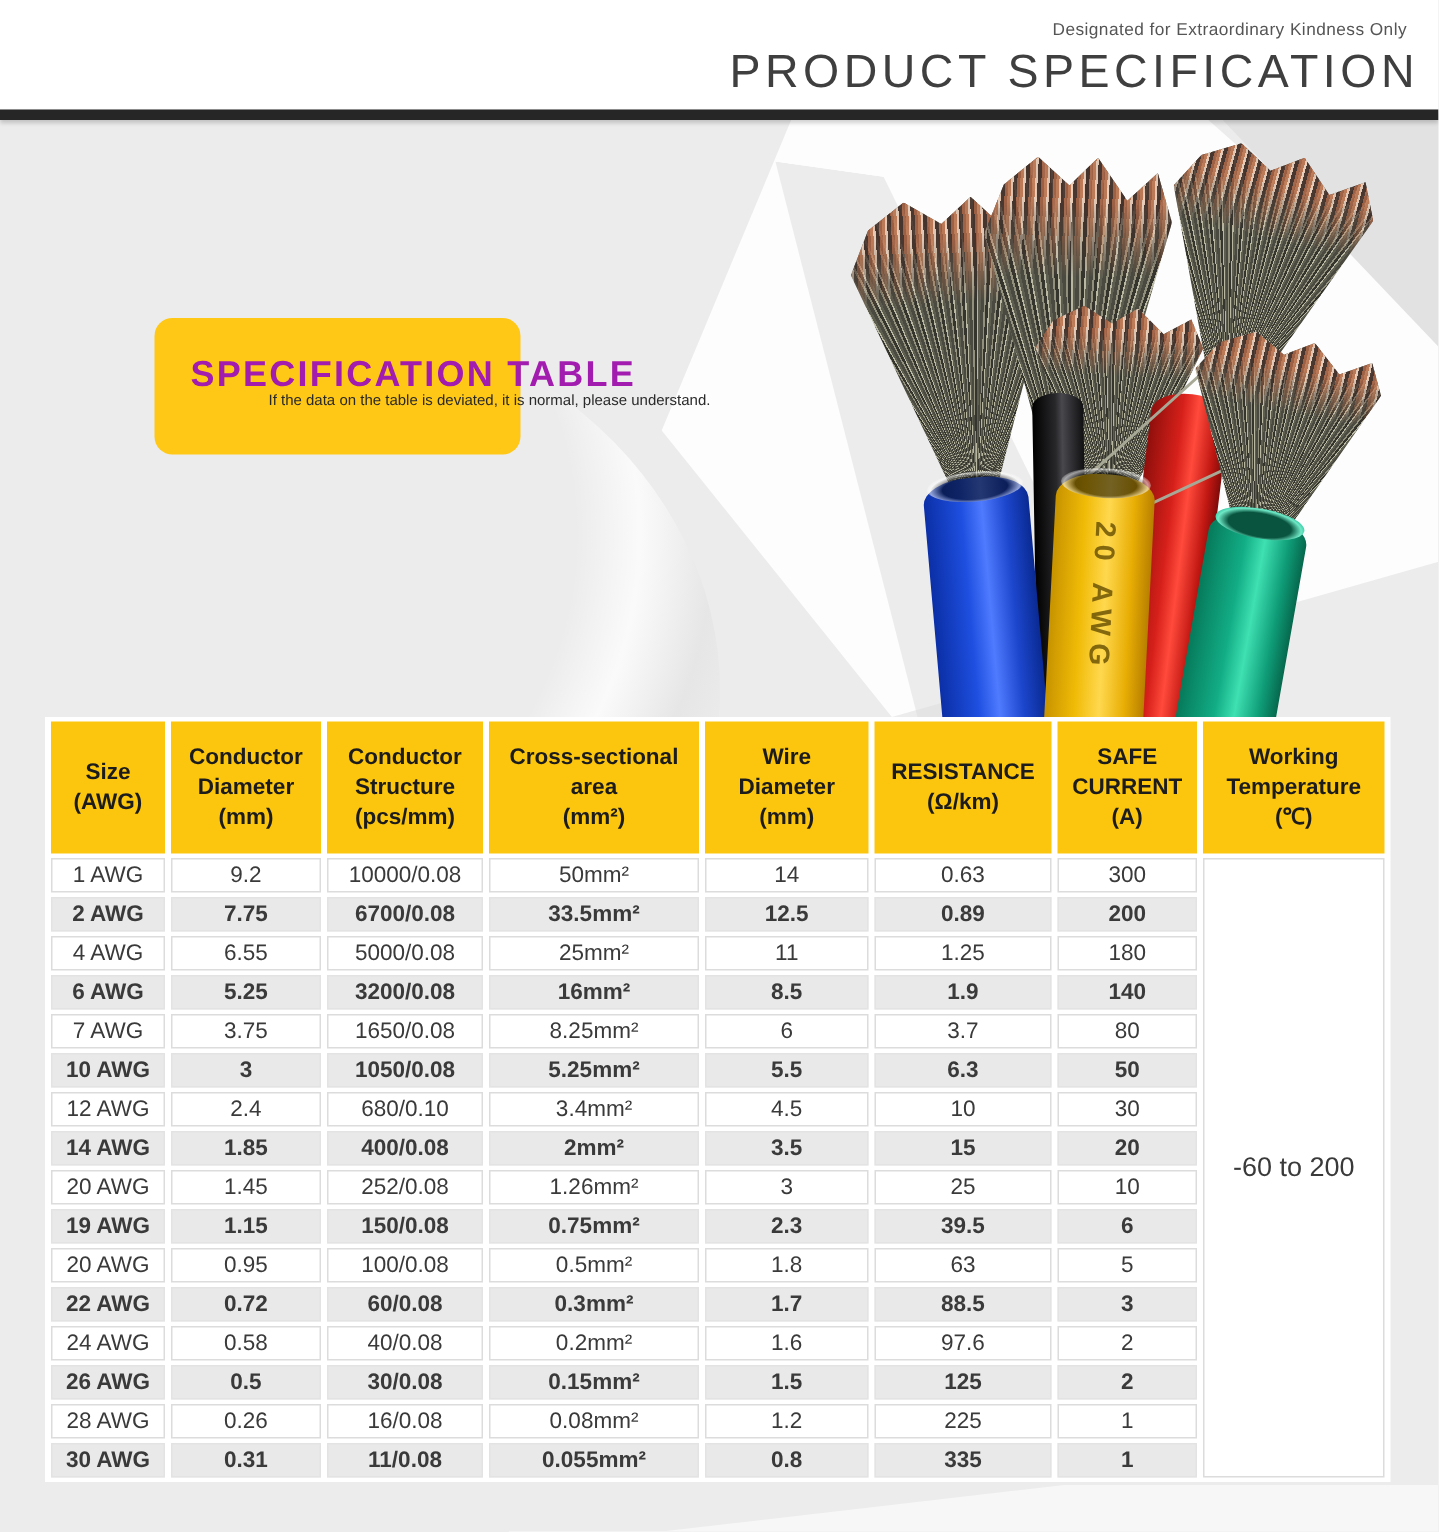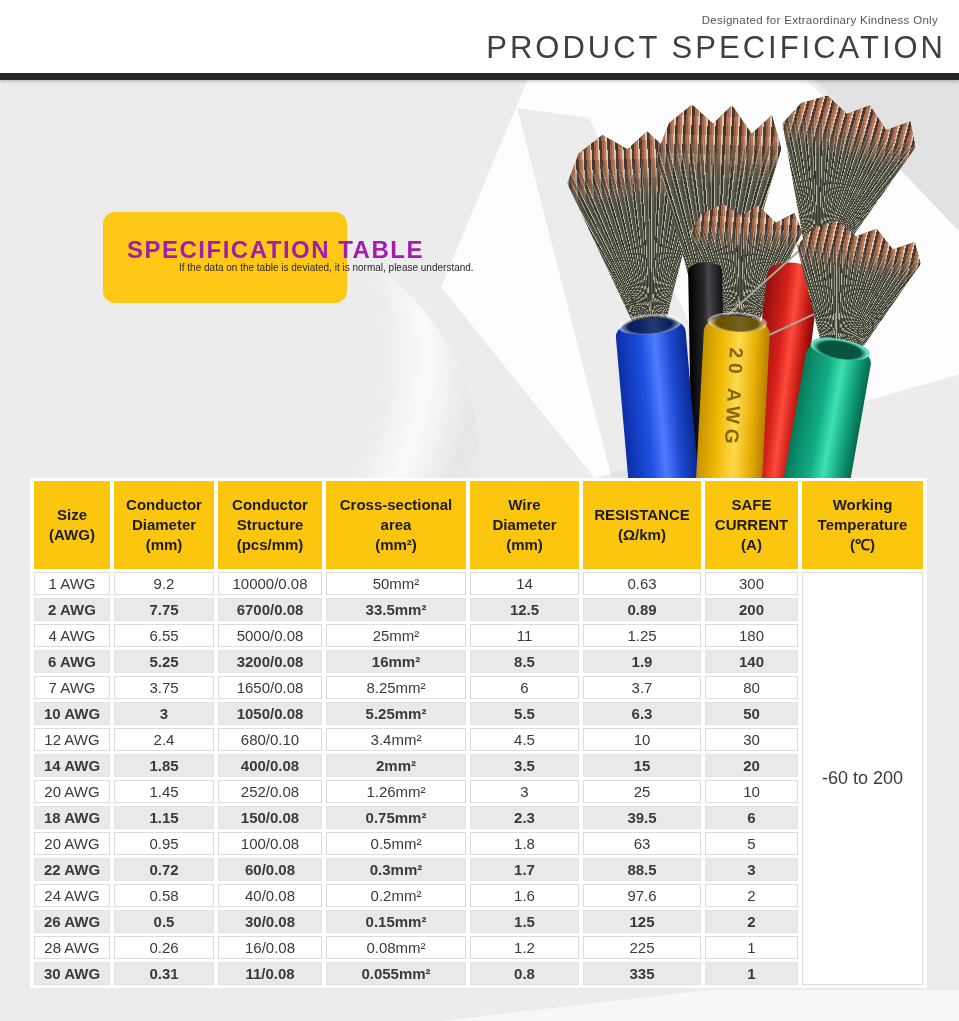--- a/index.html
+++ b/index.html
@@ -227,21 +227,21 @@
           <tr>
             <td>20 AWG</td>
             <td>1.45</td>
             <td>252/0.08</td>
             <td>1.26mm²</td>
             <td>3</td>
             <td>25</td>
             <td>10</td>
           </tr>
           <tr class="alt">
-            <td>18 AWG</td>
+            <td>19 AWG</td>
             <td>1.15</td>
             <td>150/0.08</td>
             <td>0.75mm²</td>
             <td>2.3</td>
             <td>39.5</td>
             <td>6</td>
           </tr>
           <tr>
             <td>20 AWG</td>
             <td>0.95</td>

